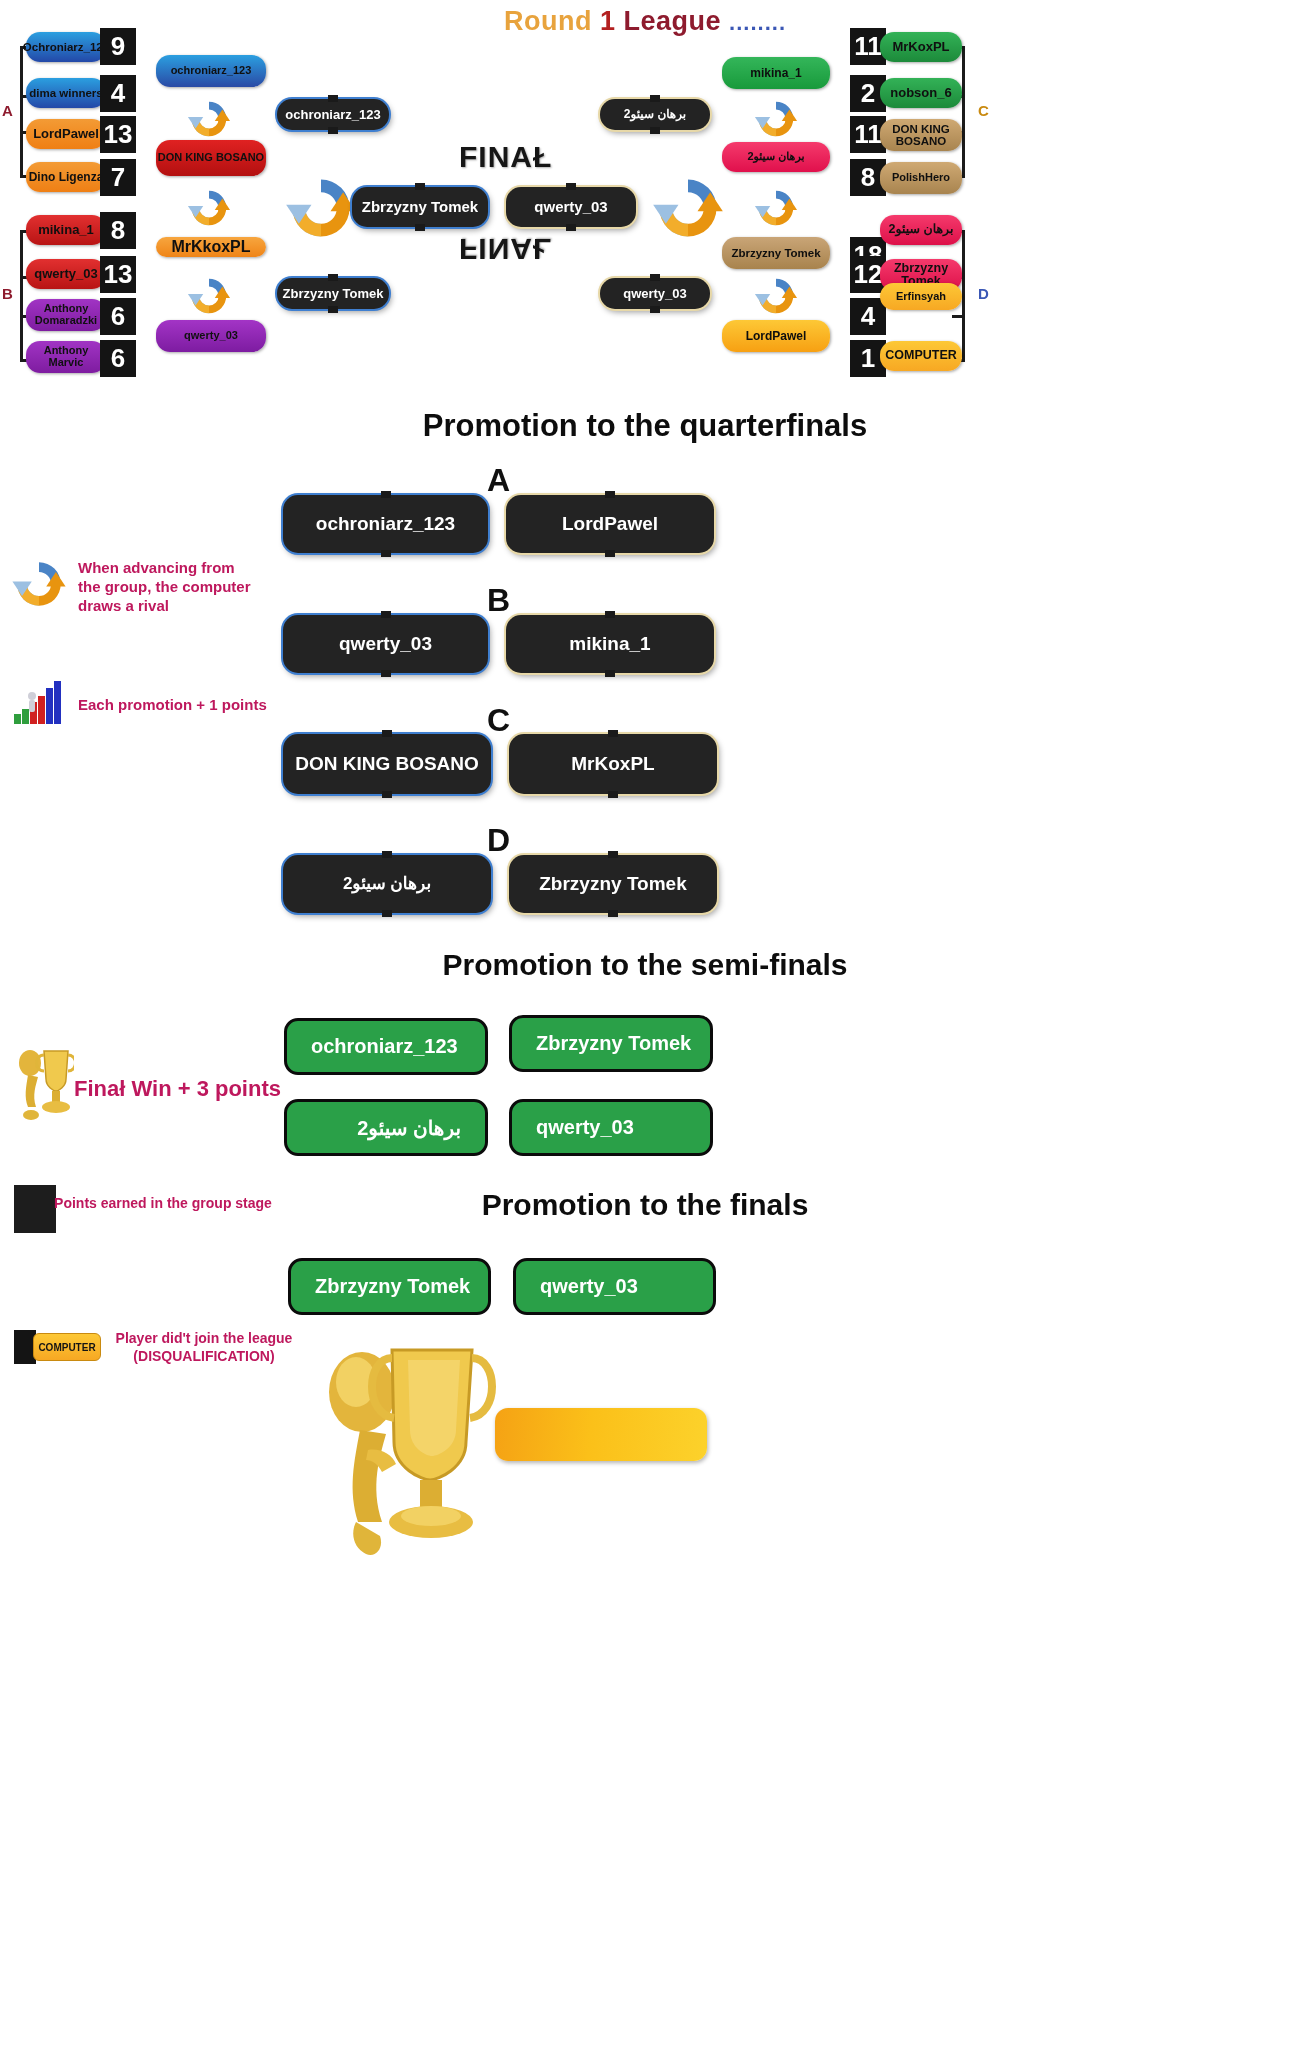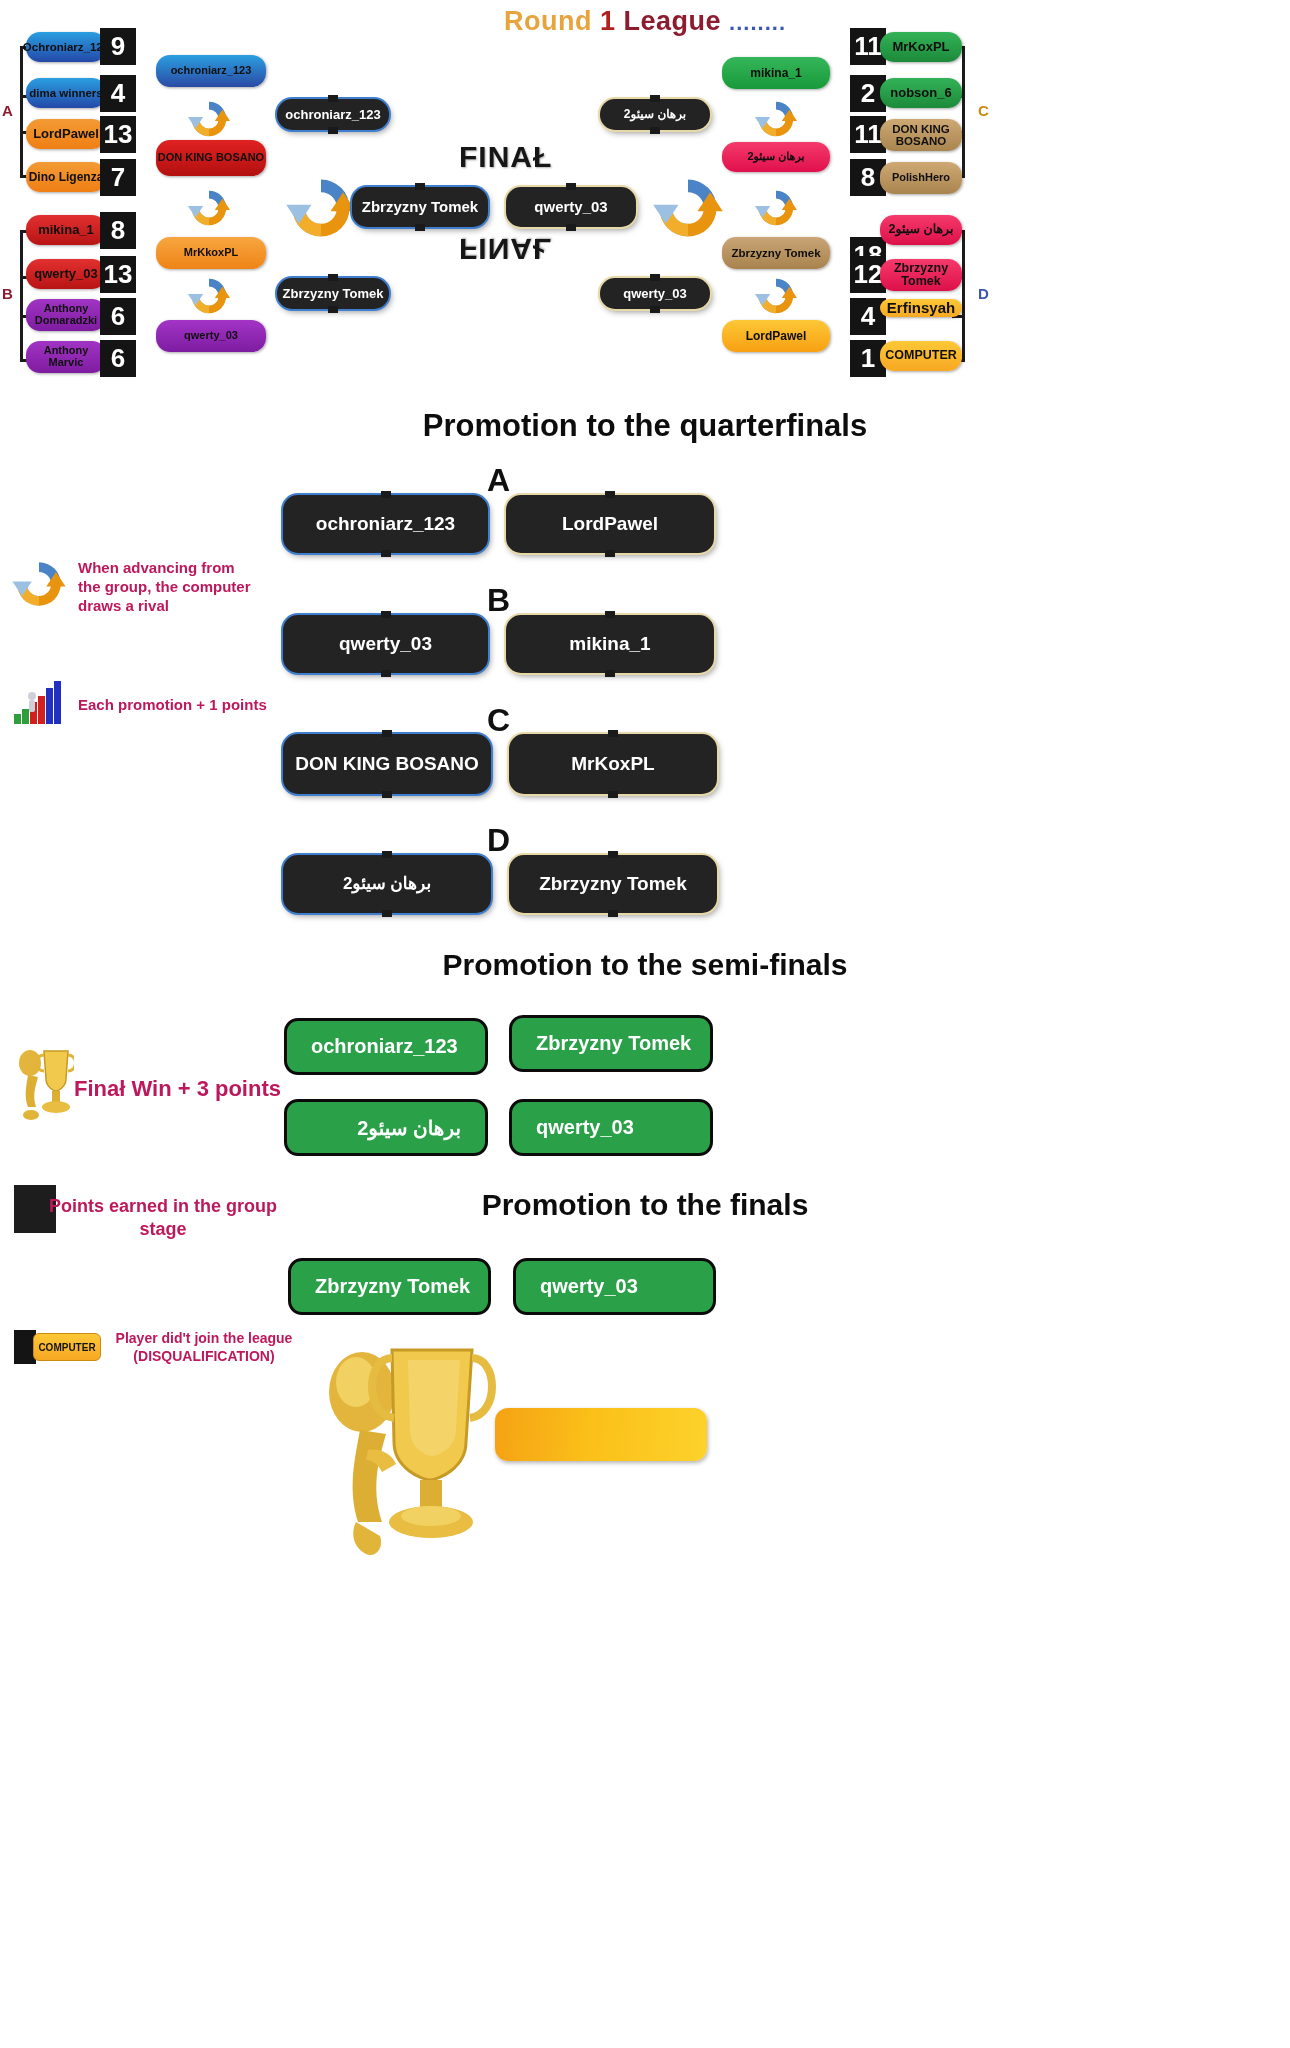--- a/index.html
+++ b/index.html
@@ -181,28 +181,28 @@
   <div class="brk" style="left:952px;top:315px;width:12px;height:3px;"></div>
   <div class="brk" style="left:952px;top:359px;width:12px;height:3px;"></div>
 
   <div class="score" style="left:850px;top:212px;width:36px;height:37px;margin-top:25px;">18</div>
   <div class="pill rtl" style="left:880px;top:215px;width:82px;height:30px;background:linear-gradient(180deg,#f53a6c,#dd1049);color:#101010;font-size:12.5px;">برهان سيئو2</div>
 
   <div class="score" style="left:850px;top:256px;width:36px;height:37px;">12</div>
   <div class="pill" style="left:880px;top:259px;width:82px;height:32px;background:linear-gradient(180deg,#f53a6c,#dd1049);color:#101010;font-size:12.5px;">Zbrzyzny Tomek</div>
 
   <div class="score" style="left:850px;top:298px;width:36px;height:37px;">4</div>
-  <div class="pill" style="left:880px;top:299px;width:82px;height:18px;background:linear-gradient(180deg,#fdc836,#f7a823);color:#101010;font-size:15px;">Erfinsyah</div>
+  <div class="pill" style="left:880px;top:283px;width:82px;height:27px;background:linear-gradient(180deg,#fdc836,#f7a823);color:#101010;font-size:11px;">Erfinsyah</div>
 
   <div class="score" style="left:850px;top:340px;width:36px;height:37px;">1</div>
   <div class="pill" style="left:880px;top:341px;width:82px;height:30px;background:linear-gradient(180deg,#fdc836,#f7a823);color:#101010;font-size:12.5px;">COMPUTER</div>
 
   <div class="pill" style="left:156px;top:55px;width:110px;height:32px;background:linear-gradient(180deg,#2b9fe0,#2a4aa5);color:#101010;font-size:11px;">ochroniarz_123</div>
   <div class="pill" style="left:156px;top:140px;width:110px;height:36px;background:linear-gradient(180deg,#e02222,#b31010);color:#101010;font-size:11px;flex-direction:column;">DON KING BOSANO</div>
-  <div class="pill" style="left:156px;top:237px;width:110px;height:32px;background:linear-gradient(180deg,#f7a63f,#ef8417);color:#101010;font-size:11px;">MrKkoxPL</div>
+  <div class="pill" style="left:156px;top:237px;width:110px;height:20px;background:linear-gradient(180deg,#f7a63f,#ef8417);color:#101010;font-size:16px;">MrKkoxPL</div>
   <div class="pill" style="left:156px;top:320px;width:110px;height:32px;background:linear-gradient(180deg,#a334c6,#7d1ca1);color:#101010;font-size:11px;">qwerty_03</div>
 
   <div class="swap" style="left:186px;top:96px;">
     <svg viewBox="0 0 48 48" width="46" height="46">
         <path d="M24 6 A18 18 0 0 1 42 24 L34 24 A10 10 0 0 0 24 14 Z" fill="#4a84c6"></path>
         <path d="M6 24 A18 18 0 0 0 24 42 L24 34 A10 10 0 0 1 14 24 Z" fill="#9cc0e2"></path>
         <path d="M42 24 A18 18 0 0 1 24 42 L24 34 A10 10 0 0 0 34 24 Z" fill="#e8940f"></path>
         <path d="M24 42 A18 18 0 0 1 6 24 L14 24 A10 10 0 0 0 24 34 Z" fill="#f2ad2b"></path>
         <polygon points="2,22 18,22 10,34" fill="#9cc0e2"></polygon>
         <polygon points="46,26 30,26 38,14" fill="#e8940f"></polygon>
@@ -408,21 +408,21 @@
       <path d="M32 10 C22 10 22 26 32 26" fill="none" stroke="#e0b53a" stroke-width="3"></path>
       <path d="M56 10 C66 10 66 26 56 26" fill="none" stroke="#e0b53a" stroke-width="3"></path>
       <rect x="40" y="46" width="8" height="12" fill="#dcae33"></rect>
       <ellipse cx="44" cy="62" rx="14" ry="6" fill="#e8bd42"></ellipse>
       <ellipse cx="19" cy="70" rx="8" ry="5" fill="#e0b53a"></ellipse>
     </svg>
   </div>
   <div class="lg-text" style="left:74px;top:1075px;width:230px;font-size:22px;">Finał Win + 3 points</div>
 
   <div class="lg-swatch" style="left:14px;top:1185px;width:42px;height:48px;"></div>
-  <div class="lg-text" style="left:48px;top:1195px;width:230px;font-size:18px;text-align:center;">Points earned in the group stage</div>
+  <div class="lg-text" style="left:48px;top:1195px;width:230px;font-size:14px;text-align:center;">Points earned in the group stage</div>
 
   <div class="lg-comp-black" style="left:14px;top:1330px;width:22px;height:34px;"></div>
   <div class="lg-comp" style="left:33px;top:1333px;width:66px;height:26px;">COMPUTER</div>
   <div class="lg-text" style="left:104px;top:1330px;width:200px;font-size:14px;text-align:center;">Player did't join the league (DISQUALIFICATION)</div>
 
   <div class="sec-head s2" style="top:948px;">Promotion to the semi-finals</div>
 
   <div class="gbox" style="left:284px;top:1018px;width:204px;height:57px;">ochroniarz_123</div>
   <div class="gbox" style="left:509px;top:1015px;width:204px;height:57px;">Zbrzyzny Tomek</div>
   <div class="gbox rtl" style="left:284px;top:1099px;width:204px;height:57px;padding-left:0;padding-right:24px;">برهان سيئو2</div>

